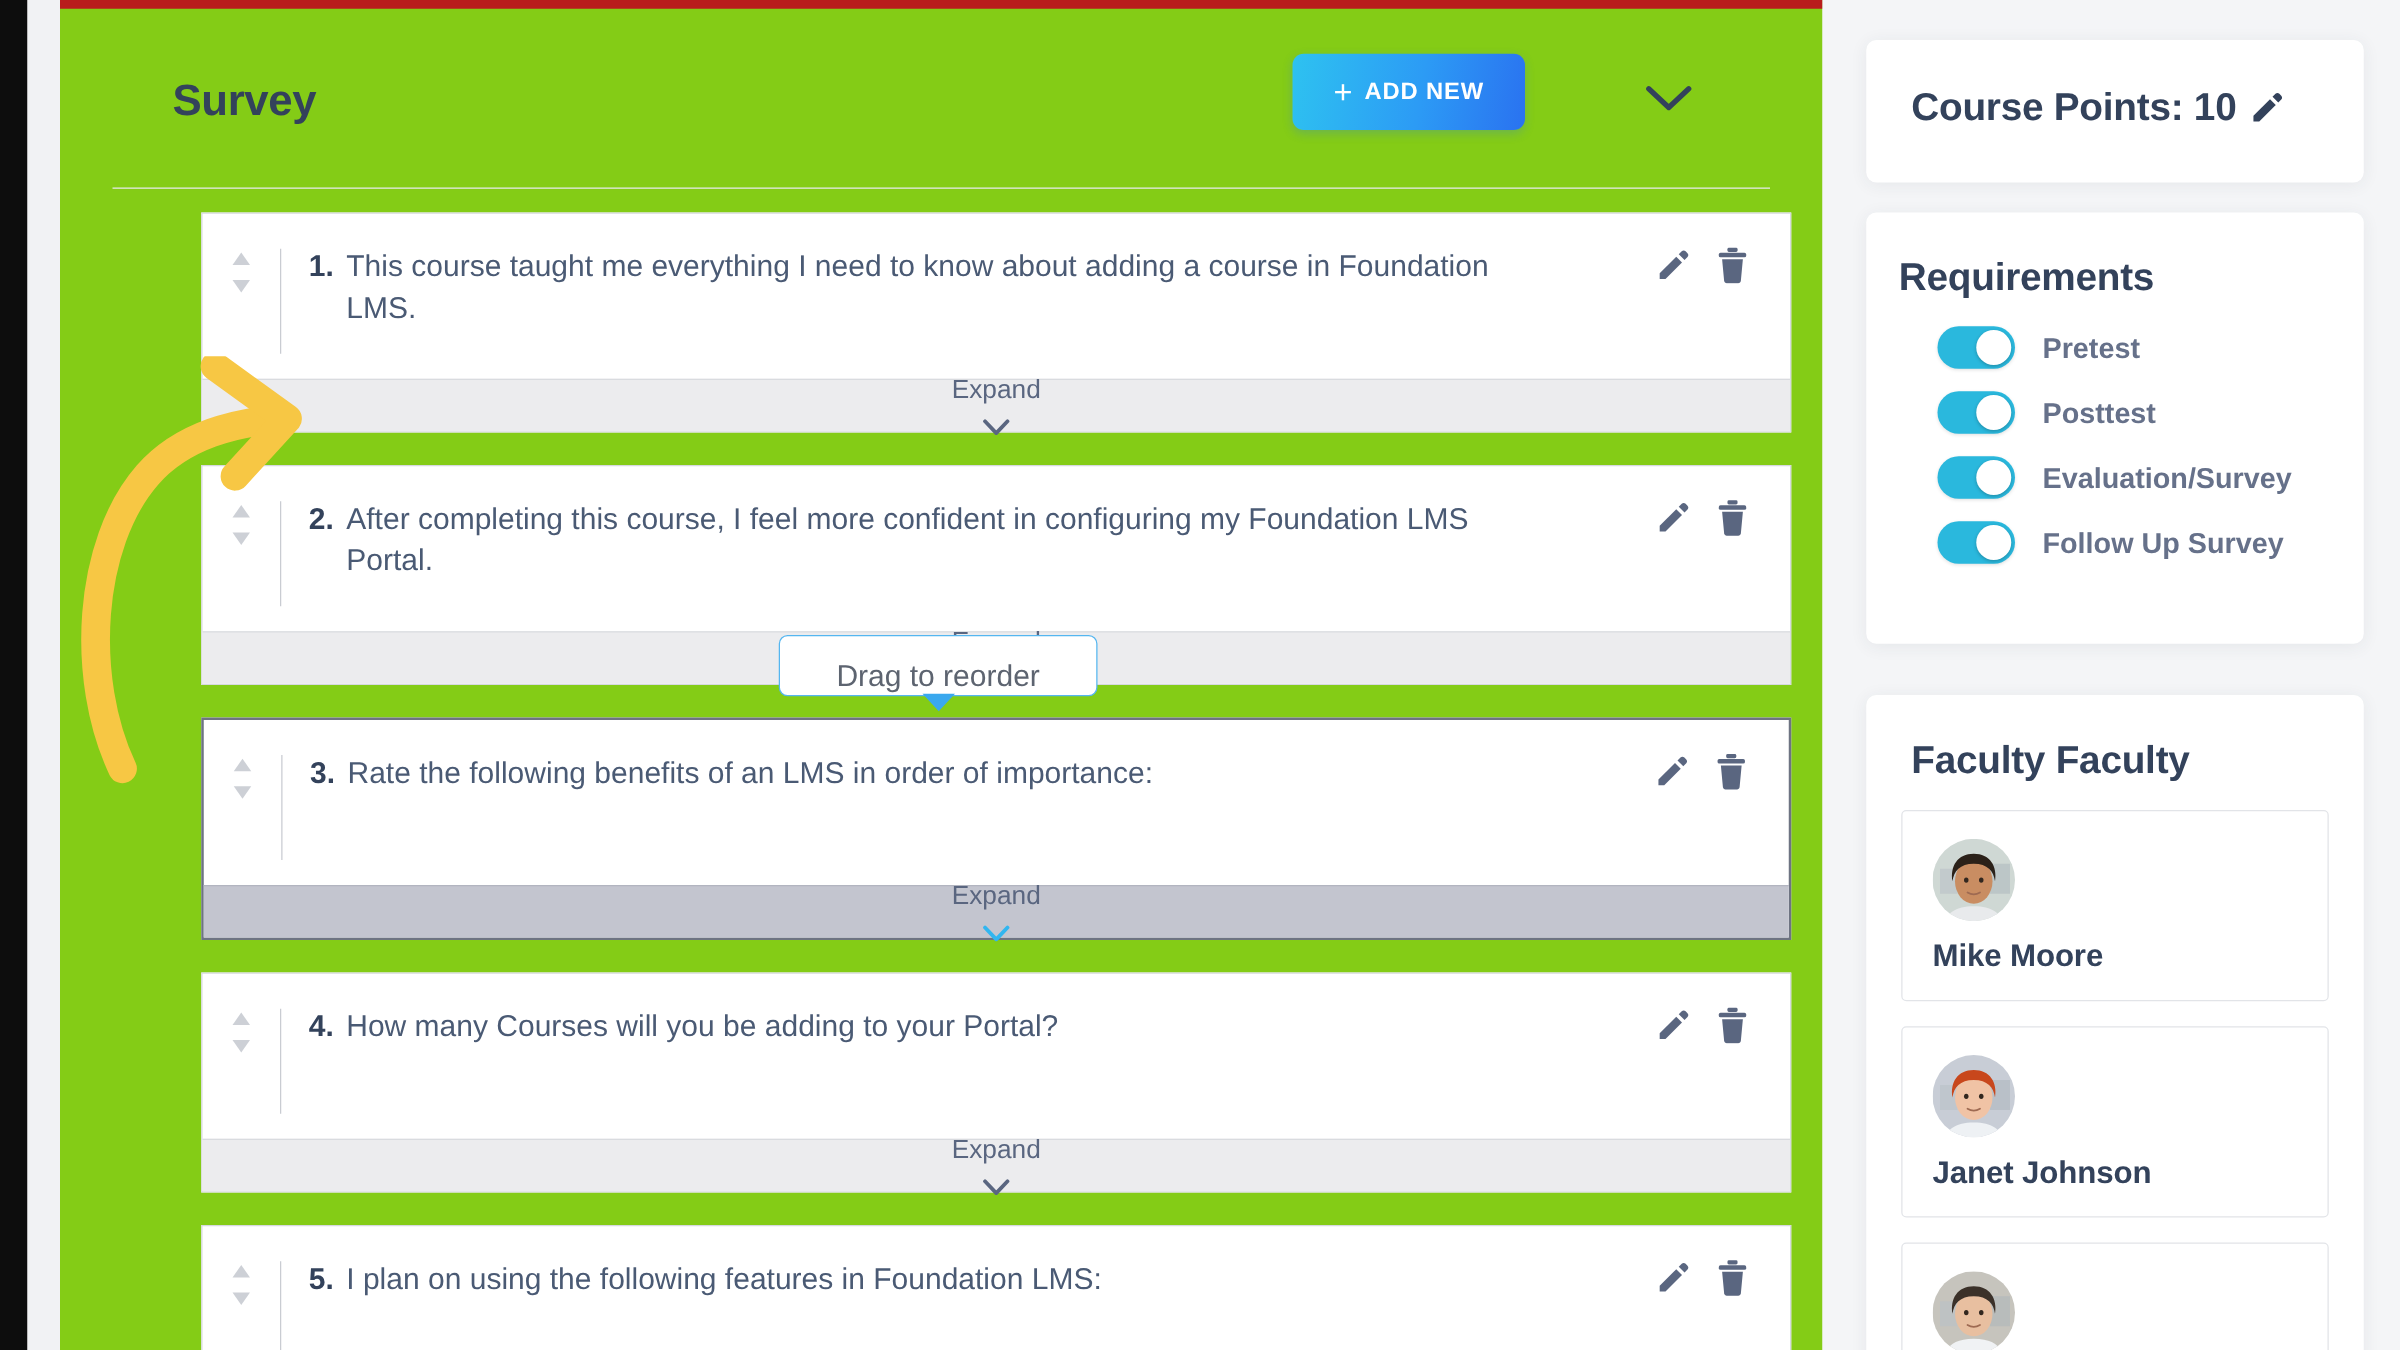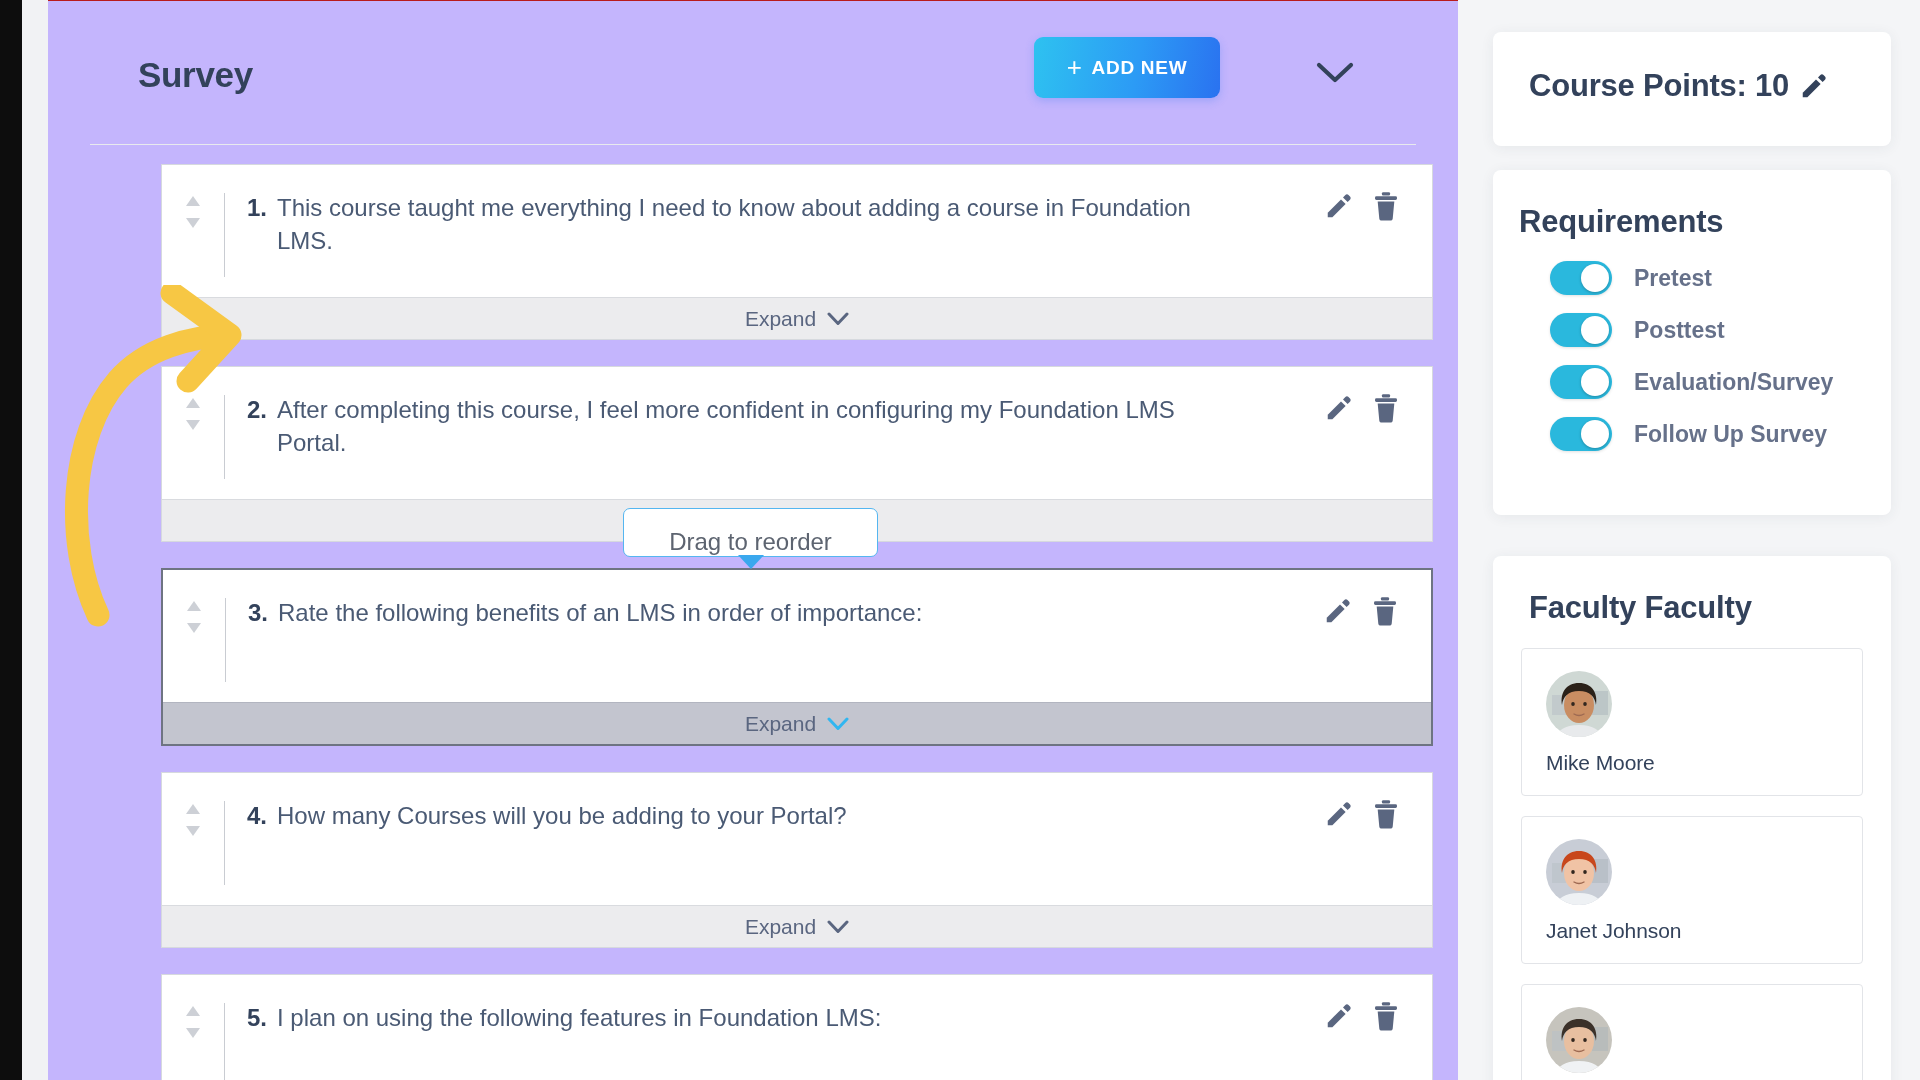--- a/index.html
+++ b/index.html
@@ -24,22 +24,22 @@
   .left-gutter {
     position: absolute; left: 22px; top: 0;
     width: 26px; height: 1080px;
     background: #f1f2f4;
   }
   
   .main-card {
     position: absolute;
     left: 48px; top: 0;
     width: 1410px; height: 1080px;
-    background: #c4b5fd;
-    border-top: 1px solid #b91c1c;
+    background: #84cc16;
+    border-top: 7px solid #b91c1c;
   }
   .survey-header {
     position: relative;
     height: 144px;
     border-bottom: 1px solid #e8eaee;
     margin: 0 42px;
   }
   .survey-title {
     position: absolute;
     left: 48px; top: 54px;
@@ -137,20 +137,21 @@
   .icon-btn { cursor: pointer; display: block; line-height: 0; }
   .q-expand {
     height: 42px;
     background: #ececee;
     border-top: 1px solid #d9dbdf;
     display: flex; align-items: center; justify-content: center;
     gap: 11px;
     cursor: pointer;
     font-size: 21px;
     color: #5a6680;
+    flex-direction: column;
   }
   .q-item.active .q-expand {
     background: #c3c5cf;
     border-top: 1px solid #b2b5c0;
   }
   .q-expand .chev { line-height: 0; }
 
   
   .tooltip {
     position: absolute;
@@ -250,21 +251,21 @@
     cursor: pointer;
   }
   .avatar {
     width: 66px; height: 66px;
     border-radius: 50%;
     overflow: hidden;
     position: relative;
     margin-bottom: 14px;
   }
   .fac-name {
-    font-size: 21px; font-weight: normal; color: #33425b;
+    font-size: 25px; font-weight: bold; color: #33425b;
     letter-spacing: -0.1px;
   }
 </style>
 </head>
 <body>
 
 <div id="screen">
 
   <div class="dark-edge"></div>
   <div class="left-gutter"></div>

